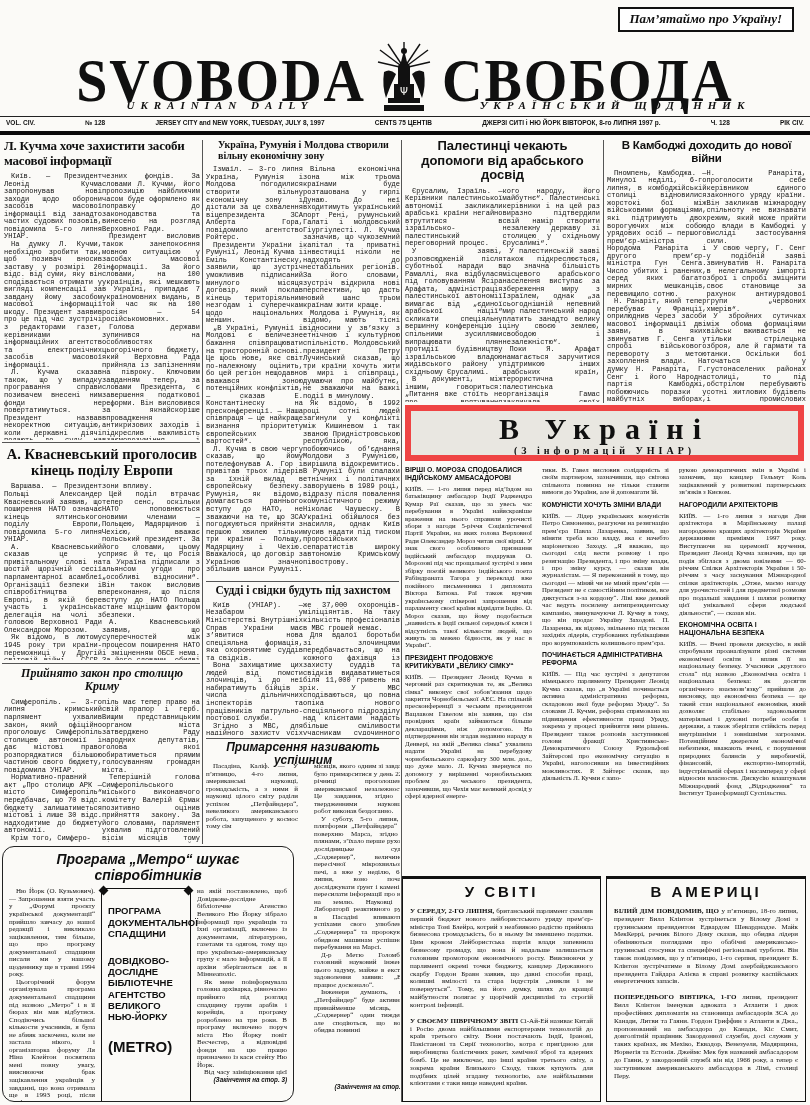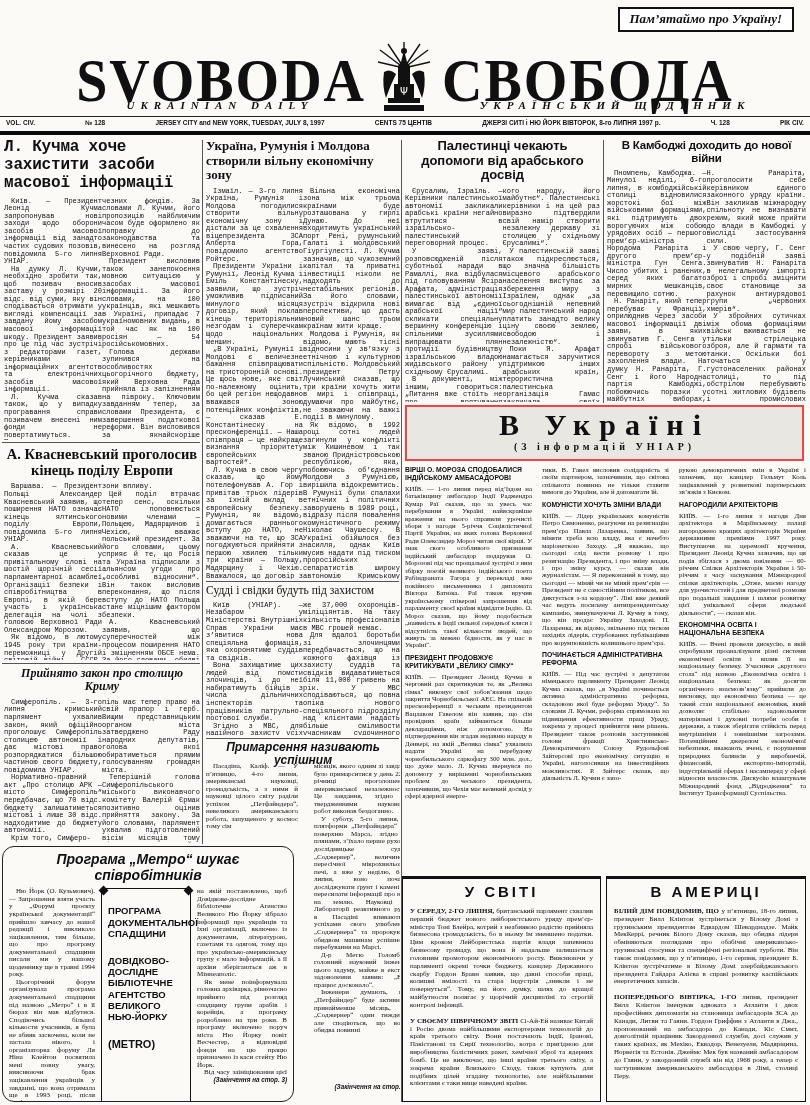--- a/index.html
+++ b/index.html
@@ -27,21 +27,21 @@
   .hrule{position:absolute;height:1px;background:#555;}
   
   #metro-box{position:absolute;left:2px;top:846px;width:292px;height:256px;border:1.5px solid #222;
              border-radius:12px;padding:3px 6px;box-sizing:border-box;background:#fbfaf7;overflow:hidden;}
   #metro-box .mcols{display:flex;gap:6px;margin-top:2px;}
   .adbox{position:relative;border:1px solid #111;padding:16px 6px;box-sizing:border-box;
          font:bold 9.5px "Liberation Sans",sans-serif;line-height:1.18;display:flex;flex-direction:column;gap:16px;}
   .adcorner{position:absolute;width:7px;height:7px;background:#111;transform:rotate(45deg);}
   
   #ukr-titlebox{position:absolute;left:405px;top:405px;width:399px;height:56px;background:#e9e7e1;
-                border:2px solid #ef4444;text-align:center;box-sizing:border-box;overflow:hidden;}
+                border:6px solid #ef4444;text-align:center;box-sizing:border-box;overflow:hidden;}
   #ukr-title{font:bold 30px "Liberation Serif",serif;letter-spacing:9px;line-height:1.1;margin-top:1px;}
   #ukr-sub{font:bold 10px "Liberation Serif",serif;letter-spacing:4px;}
   #ukr-cols{position:absolute;left:405px;top:466px;width:401px;height:405px;display:flex;gap:10px;overflow:hidden;}
   #ukr-cols>div{flex:1;min-width:0;}
   .uh{font:bold 6.8px "Liberation Sans",sans-serif;line-height:1.15;margin:5px 0 3px;}
   .ut{font-size:6.8px;line-height:1.1;text-align:justify;margin:0;}
   
   .digest{position:absolute;top:876px;height:226px;border:1.5px solid #111;border-top:3px solid #111;
           padding:3px 7px;box-sizing:border-box;overflow:hidden;background:#fbfaf7;}
   .digest h3{margin:1px 0 5px;text-align:center;font:bold 15px "Liberation Sans",sans-serif;letter-spacing:3px;font-weight:600;}
@@ -100,21 +100,21 @@
 
   <div class="vrule" style="left:202px;top:140px;height:704px;"></div>
   <div class="vrule" style="left:401px;top:140px;height:962px;"></div>
   <div class="vrule" style="left:603px;top:140px;height:263px;"></div>
   <div class="hrule" style="left:2px;top:442px;width:198px;"></div>
   <div class="hrule" style="left:2px;top:663px;width:198px;"></div>
   <div class="hrule" style="left:206px;top:581px;width:193px;"></div>
   <div class="hrule" style="left:206px;top:738px;width:193px;"></div>
 
   <div class="art" style="left:4px;top:139px;width:196px;height:301px;">
-    <h2 class="hl" style="font-size:16px;letter-spacing:-0.2px;font-family:Liberation Mono, monospace;">Л. Кучма хоче захистити засоби масової інформації</h2>
+    <h2 class="hl" style="font-size:13px;letter-spacing:-0.2px;">Л. Кучма хоче захистити засоби масової інформації</h2>
     <div class="cols">
       <div class="btxt"> Київ. — Президент Леонід Кучма запропонував нові заходи щодо оборони засобів масової інформації від занадто частих судових позовів, повідомила 5-го липня УНІАР.
  На думку Л. Кучми, необхідно зробити так, щоб позивач вносив заставу у розмірі 20 відс. від суми, яку він сподівається отримати у вигляді компенсації за завдану йому засобом масової інформації шкоду. Президент заявив про це під час зустрічі з редакторами газет, керівниками інформаційних агентств та електронічних засобів масової інформації.
  Л. Кучма сказав також, що у випадку програвання справи позивачем внесені ним фонди не повертатимуться. Президент назвав некоректною ситуацію, коли державні діячі подають до суду на газети, вимагаючи сплати вели-</div>
       <div class="btxt">чезних фондів. За словами Л. Кучми, його пропозицію найближчим часом буде оформлено як поправку до законодавства та винесено на розгляд Верховної Ради.
  Президент висловив також занепокоєння мовною ситуацією у засобах масової інформації. За його словами, на 100 українців, які мешкають в Україні, припадає 7 україномовних видань, в той час як на 100 росіян — 54 російськомовних.
  Голова держави зупинився на особливостях цьогорічного бюджету, який Верховна Рада прийняла із запізненням на півроку. Ключовим завданням тепер, за словами Президента, є завершення податкової реформи. Він висловився за якнайскоріше впровадження антикризових заходів і підкреслив важливість взаєморозуміння і взаємодії між гілками влади.</div>
     </div>
   </div>
 
@@ -145,46 +145,46 @@
     <h2 class="hl-sans" style="font-size:14px;font-style:italic;text-align:center;margin:2px 0 5px;">Програма „Метро“ шукає співробітників</h2>
     <div class="mcols">
       <div style="width:88px;" class="btxt"> Ню Йорк (О. Кузьмович). — Запрошення взяти участь у „Форумі проєкту української документації“ прийшло завчасу до нашої редакції і викликало зацікавлення, тим більше, що про програму документальної спадщини писали ми у нашому щоденнику ще в травні 1994 року.
  Цьогорічний форум організувала програма документальної спадщини під назвою „Метро“ і в її бюрах він мав відбутися. Сподіючись більшої кількости учасників, я була не абияк заскочена, коли не застала нікого, і організаторка форуму Ля Ніна Клейтон посвятила мені повну увагу, вияснюючи брак зацікавлення українців у завданні, що вона отримала ще в 1993 році, після конференції в Нюйоркському університеті,</div>
       <div class="adbox" style="width:90px;">
         <span class="adcorner" style="left:-2px;top:-2px;"></span>
         <span class="adcorner" style="right:-2px;top:-2px;"></span>
 
         <div>ПРОГРАМА ДОКУМЕНТАЛЬНОЇ СПАДЩИНИ</div>
         <div>ДОВІДКОВО-ДОСЛІДНЕ БІБЛІОТЕЧНЕ АГЕНТСТВО ВЕЛИКОГО НЬЮ-ЙОРКУ</div>
-        <div style="font-size:11px;">(METRO)</div>
+        <div style="font-size:15px;">(METRO)</div>
       </div>
       <div style="width:92px;position:relative;">
         <div class="btxt" style="height:188px;overflow:hidden;">на якій постановлено, щоб Довідкове-дослідне бібліотечне Агенство Великого Ню Йорку зібрало інформації про українців та їхні організації, включно із документами, літературою, газетами та одягом, тому що про українсько-американську групу є мало інформацій, а її архіви зберігаються аж в Міннеаполіс.
  Як мене поінформувала головна архіварка, рівночасно прийнято під розгляд спадщину групи арабів і корейців, а програму розроблено на три роки. В програму включено поруч міста Ню Йорку повіт Весчестер, а відповідні фонди на цю працю призначено із каси стейту Ню Йорк.
  Від часу заініціювання цієї так важливої програ-</div>
         <div class="cont">(Закінчення на стор. 3)</div>
       </div>
     </div>
   </div>
 
   <div class="art" style="left:206px;top:139px;width:194px;height:440px;">
-    <h2 class="hl" style="font-size:13px;">Україна, Румунія і Молдова створили вільну економічну зону</h2>
+    <h2 class="hl" style="font-size:10px;margin-left:12px;">Україна, Румунія і Молдова створили вільну економічну зону</h2>
     <div class="cols">
       <div class="btxt"> Ізмаїл. — 3-го липня Україна, Румунія і Молдова погодилися створити вільну економічну зону і дістали за це схвалення віцепрезидента ЗСА Алберта Гора, повідомило агентство Ройтерс.
  Президенти України і Румунії, Леонід Кучма і Еміль Константінеску, заявили, що зустріч уможливив підписаний минулого місяця договір, який поклав кінець територіяльним незгодам і суперечкам щодо національних меншин.
  „В Україні, Румунії і Молдові є величезне бажання співпрацювати на тристоронній основі. Це щось нове, яке світ по-належному оцінить, бо цей регіон нещодавно вважався зоною потенційних конфліктів, — сказав Е. Константінеску на пресконференції. — Наша співпраця — це найкраще визнання пріоритету європейських вартостей“.
  Л. Кучма в свою чергу сказав, що йому потелефонував А. Гор і привітав трьох лідерів за їхній вклад в європейську безпеку. Румунія, як відомо, домагається раннього вступу до НАТО, не зважаючи на те, що ЗСА погоджуються прийняти з першою хвилею тільки три країни — Польщу, Мадярщину і Чехію. Вважалося, що договір з Україною значно збільшив шанси Румунії.</div>
       <div class="btxt"> Вільна економічна зона між трьома країнами буде розташована у гирлі Дунаю. До неї входитимуть український порт Рені, румунський Галаті і молдовський Гіургіулесті. Л. Кучма зазначив, що чужоземний капітал та приватні інвестиції ніколи не надходять до нестабільних регіонів. За його словами, зустріч відкрила нові перспективи, що дасть новий шанс трьом країнам жити краще.
  Молдова і Румунія, як відомо, мають тісні відносини у зв’язку з етнічною і культурною спільністю. Молдовський президент Петру Лучинський сказав, що три країни хочуть жити в мирі і співпраці, думаючи про майбутнє, не зважаючи на важкі події в минулому.
  Як відомо, в 1992 році сотні людей загинули у конфлікті між Кишиневом і так званою Придністровською республікою, яка, побоюючись об’єднання Молдови з Румунією, вирішила відокремитись. В Румунії були спалахи етнічних і політичних заворушень в 1989 році, відразу після повалення комуністичного режиму Ніколає Чаушеску. В Україні обійшлося без насилля, однак Київ мусив надати під тиском проросійських сепаратистів широку автономію Кримському півострову.</div>
     </div>
   </div>
 
   <div class="art" style="left:206px;top:584px;width:194px;height:151px;">
-    <h2 class="hl" style="font-size:11.5px;font-weight:400;">Судді і свідки будуть під захистом</h2>
+    <h2 class="hl" style="font-size:11.5px;text-align:center;font-weight:700;">Судді і свідки будуть під захистом</h2>
     <div class="cols">
       <div class="btxt"> Київ (УНІАР). — Незабаром у Міністерстві Внутрішніх Справ України має з’явитися нова спеціяльна формація, яка охоронятиме суддів та свідків.
  Вона захищатиме цих людей від помсти злочинців, і до неї набиратимуть бійців з числа дільничних інспекторів та працівників патрульно-постової служби.
  Згідно з МВС, для надійного захисту усіх суддів та учасників судочинства від переслідувань злочинців потрібно май-</div>
       <div class="btxt">же 37,000 охоронців-міліціянтів. На таку кількість професіоналів в МВС грошей немає.
  Для вдалої боротьби зі злочинцями передбачається, що на кожного фахівця із захисту суддів та свідків видаватиметься біля 11,000 гривень на рік. У МВС сподіваються, що повна опіка нового спеціяльного підрозділу над клієнтами надасть більше сміливости учасникам судочинного процесу не відмовлятися від своїх зізнань.</div>
     </div>
   </div>
 
   <div class="art" style="left:206px;top:741px;width:194px;height:362px;">

